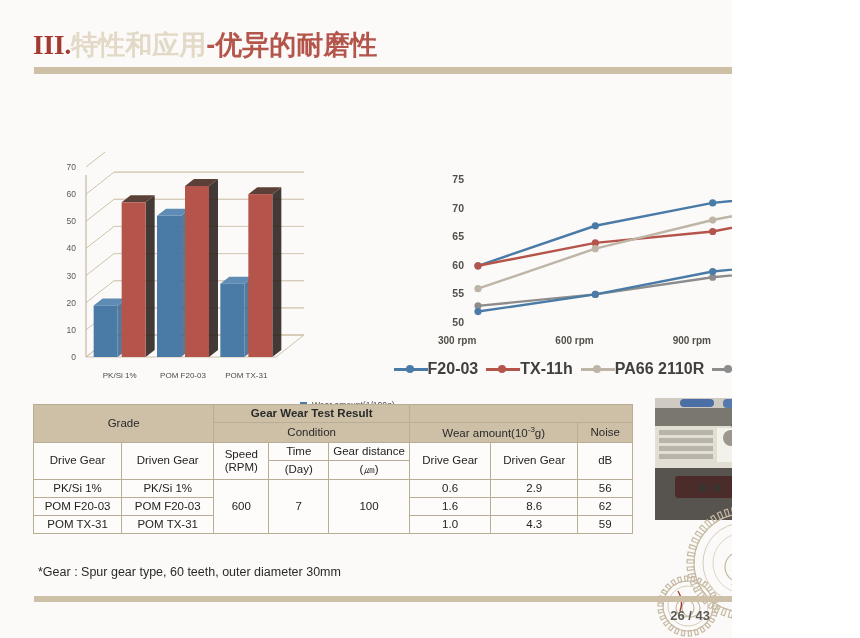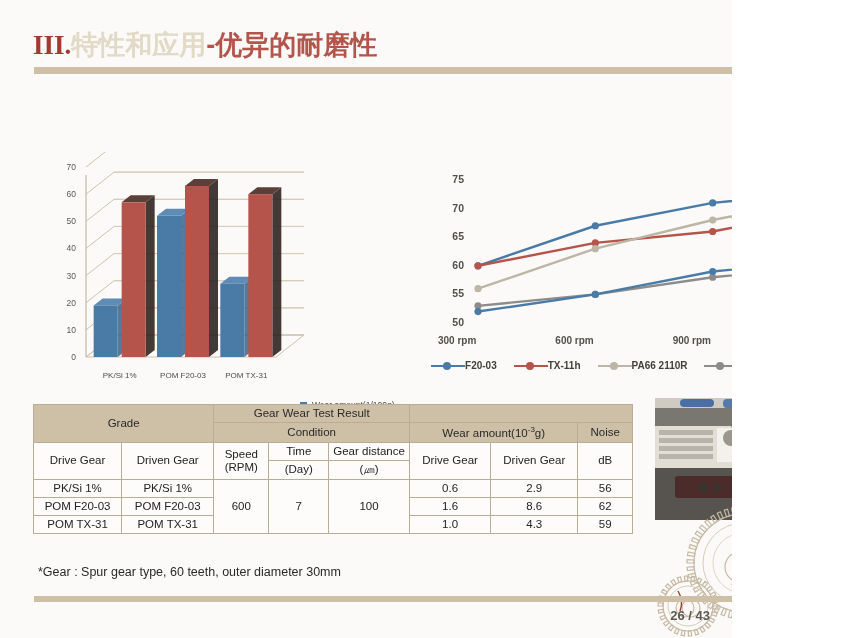--- a/index.html
+++ b/index.html
@@ -132,22 +132,22 @@
     white-space: nowrap;
   }
   .lc-legend {
     position: absolute;
     left: 6px;
     top: 232px;
     width: 414px;
     display: flex;
     align-items: center;
     justify-content: center;
-    gap: 16px;
-    font-size: 10px;
+    gap: 7px;
+    font-size: 16px;
     font-weight: bold;
     color: #42403c;
     white-space: nowrap;
   }
   .lc-leg-entry {
     display: flex;
     align-items: center;
   }
   .lc-leg-mark {
     position: relative;
@@ -413,21 +413,21 @@
           </span>
           <span class="lc-leg-text">M330A</span>
         </div>
       </div>
   </div>
 
   <table class="data-table">
     <tbody>
       <tr>
         <td class="th-tex" colspan="2" rowspan="2" style="height:14px;">Grade</td>
-        <td class="th-tex" colspan="3" style="height:13px;">Gear Wear Test Result</td>
+        <td class="th-tex" colspan="3" style="height:13px;font-weight:bold;">Gear Wear Test Result</td>
         <td class="th-tex" colspan="3" style="height:13px;"></td>
       </tr>
       <tr>
         <td class="th-tex" colspan="3">Condition</td>
         <td class="th-tex" colspan="2">
           <span>Wear amount(10</span><span class="sup">-3</span><span>g)</span>
         </td>
         <td class="th-tex">Noise</td>
       </tr>
       <tr>

